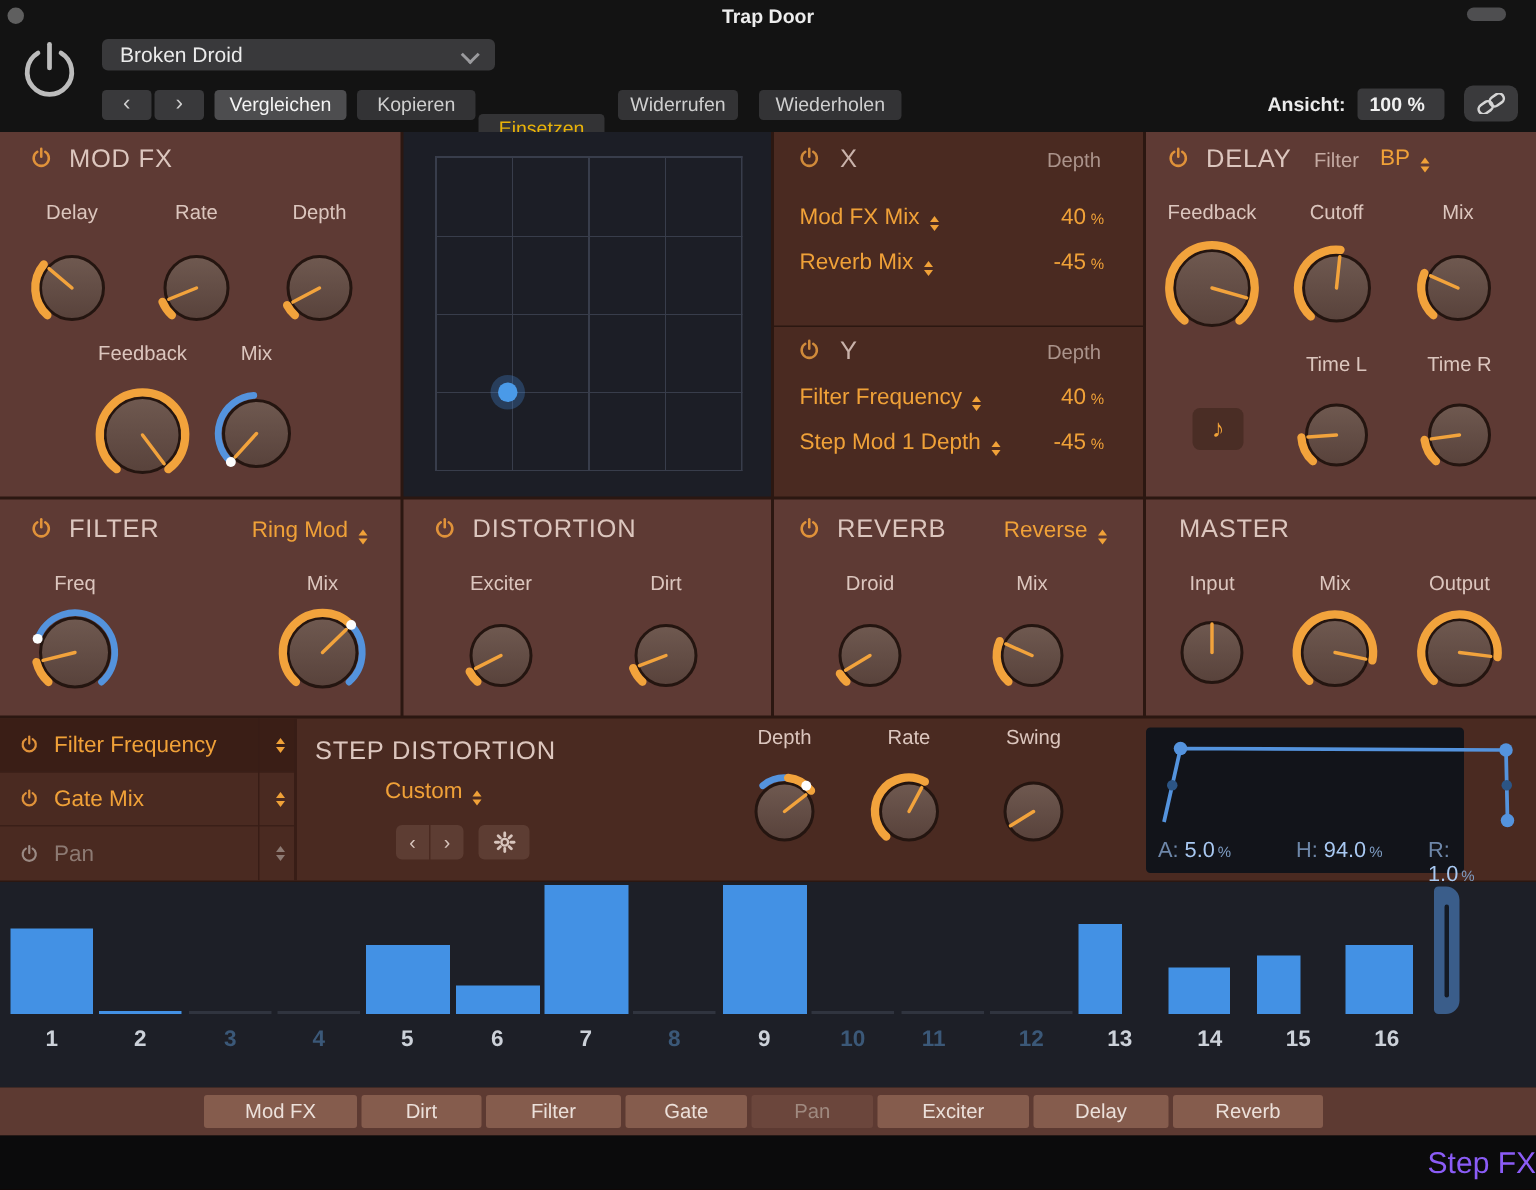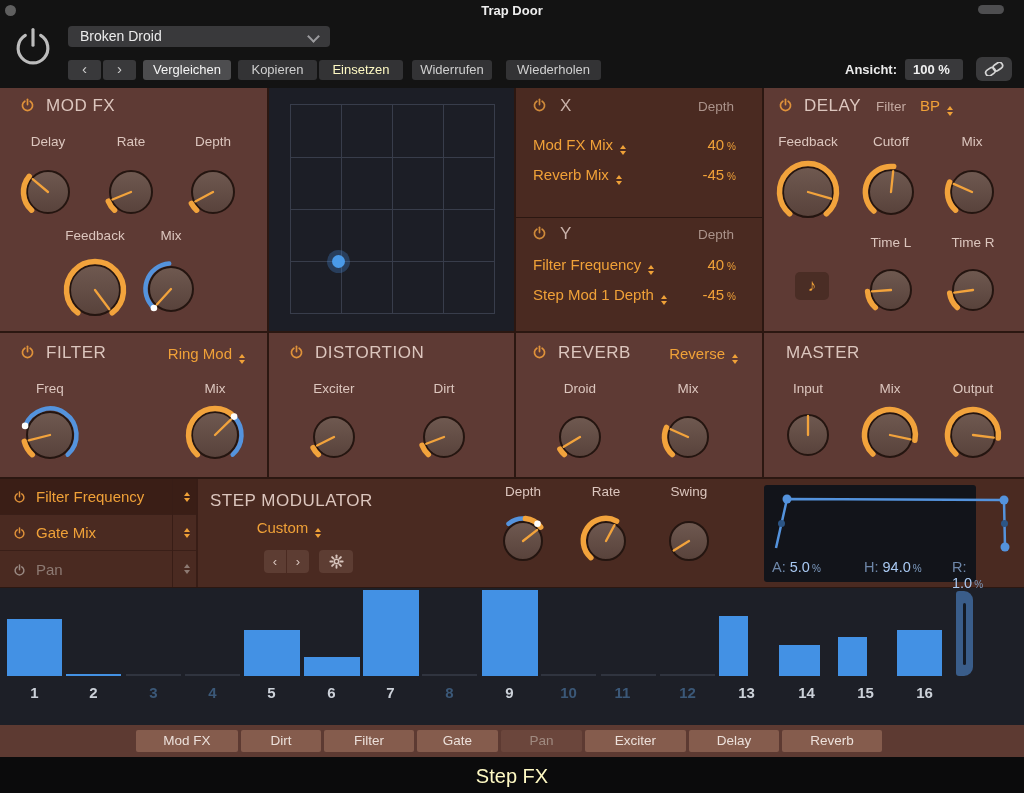--- a/index.html
+++ b/index.html
@@ -9,21 +9,21 @@
   
   #hdr{left:0;top:0;width:1024px;height:88px;background:#131313;}
   .win-dot{left:5px;top:5px;width:11px;height:11px;border-radius:50%;background:#5f5f5f;}
   .hdr-pill{left:978px;top:5px;width:26px;height:9px;border-radius:5px;background:#4e4e50;}
   .win-title{left:0;top:3px;width:1024px;text-align:center;color:#ededed;font-size:13px;font-weight:bold;}
   .power-main{left:11px;top:25px;width:44px;height:46px;color:#bcbcbc;cursor:pointer;}
   .preset{left:68px;top:26px;width:262px;height:21px;background:#39393b;border-radius:4px;color:#ebebeb;font-size:14px;line-height:21px;padding-left:12px;box-sizing:border-box;cursor:pointer;}
   .preset-chev{position:absolute;right:12px;top:6px;width:7px;height:7px;border-right:2px solid #9b9b9e;border-bottom:2px solid #9b9b9e;transform:rotate(45deg);}
   .hbtn{top:60px;height:20px;border-radius:3px;background:#333335;color:#cfcfcf;font-size:13px;text-align:center;line-height:20px;cursor:pointer;}
   .hbtn.active{background:#4d4d4f;color:#f4f4f4;}
-  .hbtn.dim{color:#fef9c3;}
+  .hbtn.dim{color:#eab308;margin-top:16px;}
   .navbtn{top:60px;width:33px;height:20px;background:#39393b;border-radius:3px;color:#cfcfcf;font-size:15px;text-align:center;line-height:18px;cursor:pointer;}
   .view-label{top:62px;left:845px;color:#ebebeb;font-size:13px;font-weight:bold;}
   .zoombox{left:905px;top:59px;width:58px;height:21px;background:#39393b;border-radius:3px;color:#f0f0f0;font-size:13px;font-weight:bold;line-height:21px;padding-left:8px;box-sizing:border-box;cursor:pointer;}
   .linkbtn{left:976px;top:57px;width:36px;height:24px;background:#3a3a3c;border-radius:6px;color:#d5d5d5;display:flex;align-items:center;justify-content:center;cursor:pointer;}
   
   .panel{position:absolute;background:#5e3a34;}
   .panel.dark{background:#4a2a21;}
   .sec-pwr{position:absolute;width:15px;height:15px;color:#e0923a;}
   .sec-title{position:absolute;color:#dcc6be;font-size:17px;letter-spacing:.5px;}
   .sub-label{position:absolute;color:#c4aaa2;font-size:13.5px;}
@@ -69,21 +69,21 @@
   .snum{position:absolute;top:96px;width:55px;text-align:center;font-size:15px;font-weight:bold;}
   .snum.on{color:#ccd1d9;}
   .snum.off{color:#3b5878;}
   #seqhandle{position:absolute;left:956px;top:3px;width:17px;height:85px;background:#3a5d8a;border-radius:3px 9px 9px 3px;cursor:pointer;}
   #seqhandle i{position:absolute;left:7px;top:12px;width:3px;height:62px;background:#141a24;border-radius:2px;display:block;}
   
   #strip{left:0;top:725px;width:1024px;height:32px;background:#5d3a32;}
   .tab{position:absolute;top:5px;height:22px;background:#855c4d;border-radius:2px;color:#ece0da;font-size:13.5px;text-align:center;line-height:22px;cursor:pointer;}
   .tab.dim{background:#6b463c;color:#a08a80;}
   
-  #ftr{left:0;top:757px;width:1024px;height:36px;background:#0b0b0c;color:#fef9c3;font-size:20px;text-align:center;line-height:38px;}
+  #ftr{left:0;top:757px;width:1024px;height:36px;background:#0b0b0c;color:#8b5cf6;font-size:20px;text-align:right;line-height:38px;}
 </style>
 </head>
 <body>
 
 <svg width="0" height="0" style="position:absolute">
   <defs>
     <linearGradient id="kbody" x1="0" y1="0" x2="0" y2="1">
       <stop offset="0" stop-color="#6f5950"></stop>
         <stop offset="1" stop-color="#58423b"></stop>
     </linearGradient>
@@ -433,21 +433,21 @@
           </svg></span>
       <span class="tlabel">Pan</span>
       <span class="ud" style="color:#8d7a73">
           <i class="up"></i>
           <i class="dn"></i>
         </span>
     </div>
     <div class="vsep"></div>
     <div class="listedge"></div>
 
-    <div class="sec-title" style="left:210px;top:12px">STEP MODULATOR</div>
+    <div class="sec-title" style="left:210px;top:12px">STEP DISTORTION</div>
     <div class="odrop" style="left:230px;top:40px;width:118px;text-align:center"><span>Custom</span><span class="ud">
           <i class="up"></i>
           <i class="dn"></i>
         </span></div>
     <div class="smbtn" style="left:264px;top:71px;width:22px;height:23px;border-radius:4px 0 0 4px">‹</div>
     <div class="smbtn" style="left:287px;top:71px;width:22px;height:23px;border-radius:0 4px 4px 0">›</div>
     <div class="smbtn" style="left:319px;top:71px;width:34px;height:23px">
       <svg viewBox="0 0 16 16" width="15" height="15">
           <g stroke="currentColor" stroke-width="2" stroke-linecap="round" fill="none">
             <circle cx="8" cy="8" r="2.4" stroke-width="1.7"></circle>

